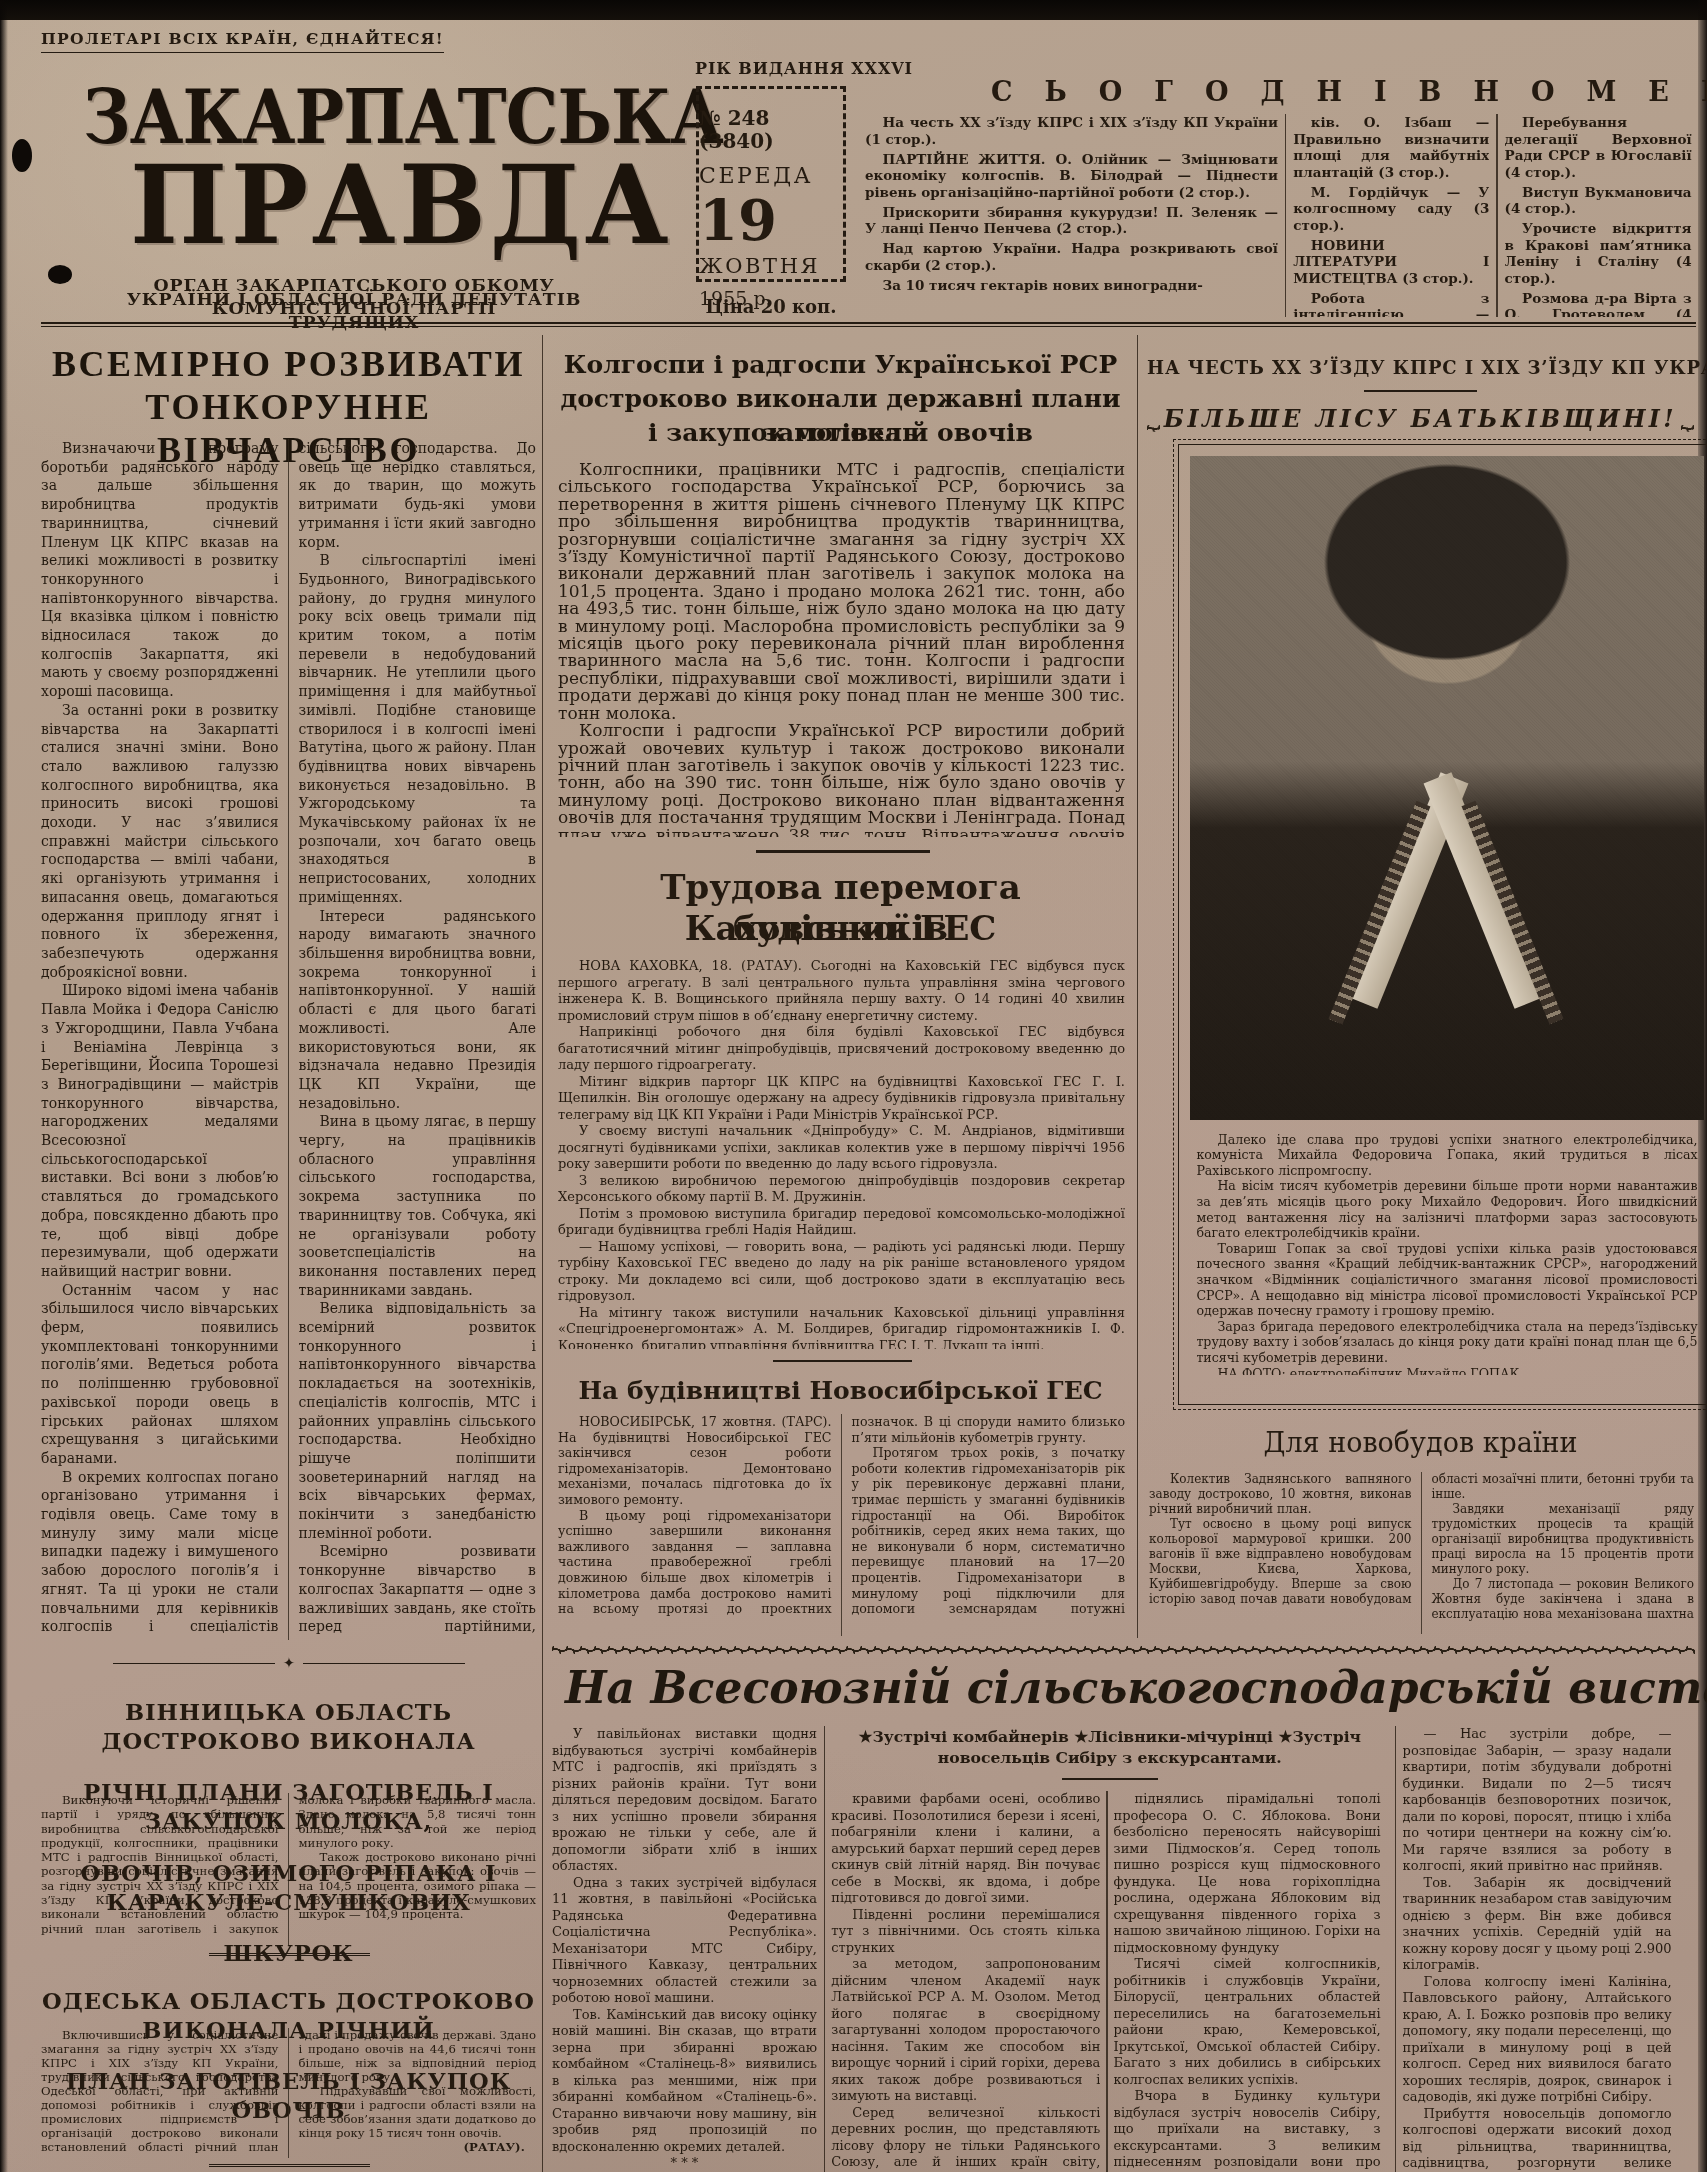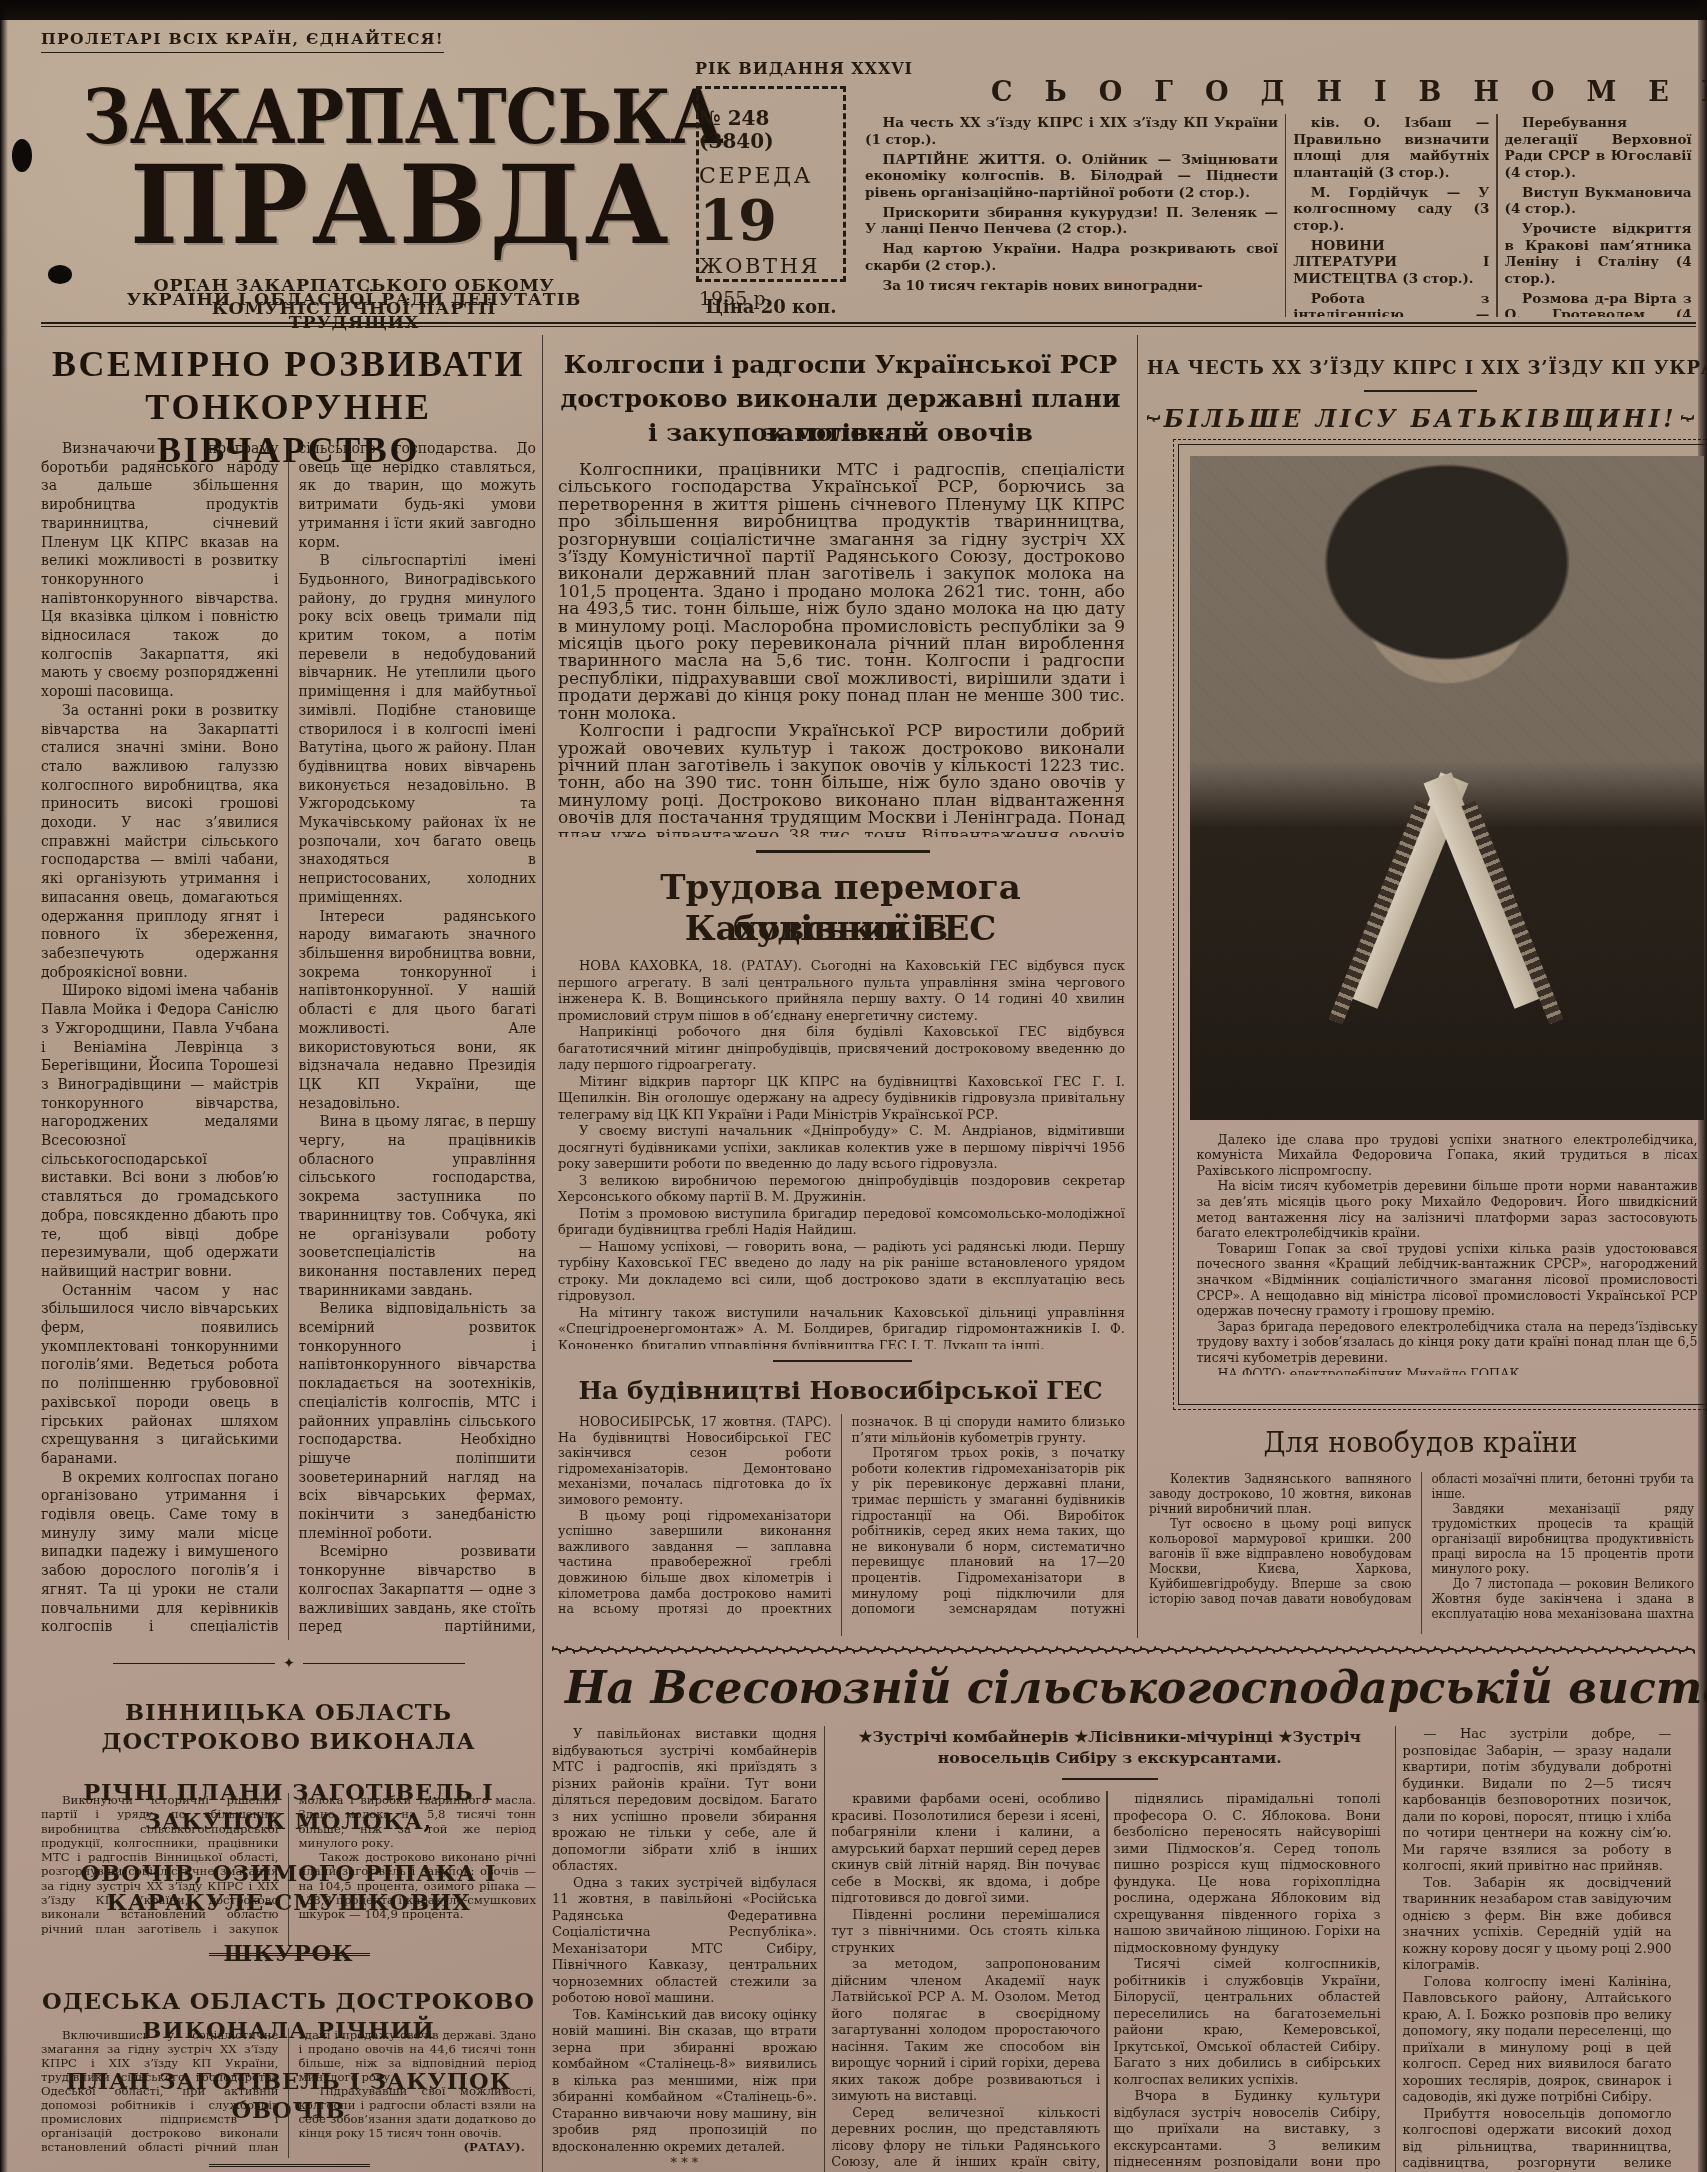--- a/index.html
+++ b/index.html
@@ -60,21 +60,21 @@
       linear-gradient(180deg,#7d7163 0%,#776b5e 46%,#2a231c 56%,#211b15 100%);
     overflow:hidden;}
   .ph-collar{position:absolute;width:30px;height:243px;background:linear-gradient(90deg,#d8cdbb,#b7aa95);}
   .ph-embr{position:absolute;width:14.8px;height:235px;background:repeating-linear-gradient(0deg,#3a3027 0 6px,#8d7f6c 6px 9.6px);}
   .exh-title{font:700 44px/52px "DejaVu Serif",serif;font-style:italic;text-align:center;white-space:nowrap;color:#20180f;}
   .subhead{font:700 15.6px/21px "DejaVu Serif",serif;text-align:center;}
   .caption{font-size:12.6px;line-height:15.6px;}
   .divider-orn{display:flex;align-items:center;gap:7.8px;}
   .divider-orn .ln{flex:1;height:1.3px;background:#241b12;}
   .divider-orn .dm{font-size:14.8px;line-height:14.8px;color:#241b12;}
-  .squig-row{display:flex;align-items:center;gap:4px;justify-content:center;}
+  .squig-row{display:flex;align-items:flex-end;gap:4px;justify-content:center;}
   .wsquig{width:56px;height:7.8px;
     background:
       radial-gradient(circle at 3px 7px, transparent 3px, #2a2015 3.5px, #2a2015 4.8px, transparent 5.2px) 0 0/11.3px 7px repeat-x,
       radial-gradient(circle at 3px 0px, transparent 3px, #2a2015 3.5px, #2a2015 4.8px, transparent 5.2px) 5.6px 0/11.3px 7px repeat-x;}
 </style>
 </head>
 <body>
 
 <div id="paper">
 

